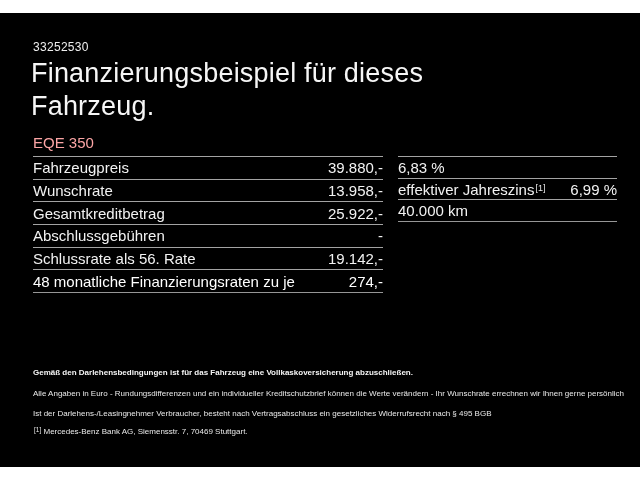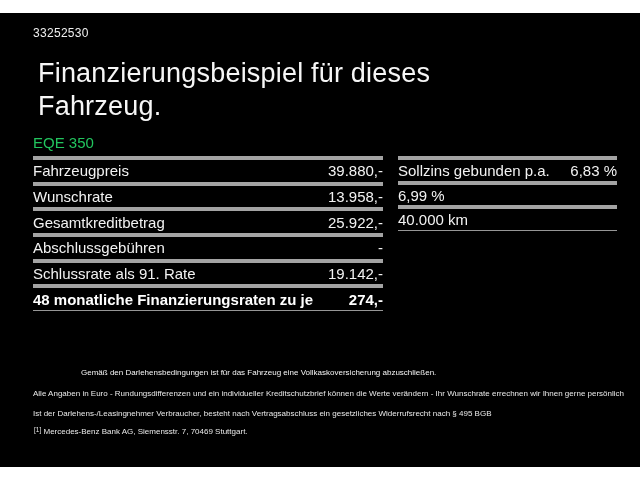--- a/index.html
+++ b/index.html
@@ -10,54 +10,54 @@
   }
   .canvas{position:relative;width:640px;height:480px;background:#ffffff;}
   .letterbox{position:absolute;left:0;width:640px;background:#ffffff;}
   .letterbox.top{top:0;height:13px;}
   .letterbox.bottom{top:467px;height:13px;}
   .slide{
     position:absolute;top:13px;left:0;width:640px;height:454px;
     background:#000000;color:#f4f4f4;
   }
   .doc-id{
-    position:absolute;left:33px;top:13px;
+    position:absolute;left:33px;top:27px;
     font-size:12px;letter-spacing:0.3px;color:#efefef;
   }
   .title{
-    position:absolute;left:38px;top:44px;
+    position:absolute;left:31px;top:44px;
     font-size:27px;line-height:33px;font-weight:400;color:#f6f6f6;
     letter-spacing:0.2px;
   }
   .model{
     position:absolute;left:33px;top:121px;
-    font-size:15px;color:#22c55e;
+    font-size:15px;color:#fca5a5;
   }
   .fin-table{
     position:absolute;top:143px;
     border-bottom:1px solid #969696;
   }
   .fin-table.left{left:33px;width:350px;}
   .fin-table.right{left:398px;width:219px;}
   .row{
     display:flex;justify-content:space-between;align-items:center;
-    border-top:4px solid #a3a3a3;
+    border-top:1px solid #a3a3a3;
     font-size:15px;color:#f2f2f2;
   }
   .fin-table.left .row{height:21.7px;}
   .fin-table.right .row{height:20.7px;}
   .row .lbl{white-space:nowrap;}
   .row .val{white-space:nowrap;text-align:center;}
-  .row.bold{font-weight:700;color:#ffffff;}
+  .row.bold{font-weight:400;color:#ffffff;}
   sup.fn{font-size:9px;vertical-align:4px;margin-left:1px;color:#e9e9e9;}
   .footer{
     position:absolute;left:33px;top:356px;width:595px;
     color:#e9e9e9;font-size:8px;line-height:8.5px;white-space:nowrap;
   }
-  .footer .f-bold{font-weight:400;color:#f5f5f5;margin-bottom:7px;margin-left:48px;}
+  .footer .f-bold{font-weight:700;color:#f5f5f5;margin-bottom:7px;}
   .footer .f-line{margin-bottom:0.5px;margin-top:12px;}
   .footer .f-note{margin-top:7px;}
   .footer sup.fn{vertical-align:2px;font-size:6.5px;}
 </style>
 </head>
 <body>
 
 <div class="canvas">
   <div class="letterbox top"></div>
 
@@ -83,35 +83,35 @@
       </div>
       <div class="row">
         <span class="lbl">Gesamtkreditbetrag</span>
         <span class="val">25.922,-</span>
       </div>
       <div class="row">
         <span class="lbl">Abschlussgebühren</span>
         <span class="val">-</span>
       </div>
       <div class="row">
-        <span class="lbl">Schlussrate als 91. Rate</span>
+        <span class="lbl">Schlussrate als 56. Rate</span>
         <span class="val">19.142,-</span>
       </div>
       <div class="row bold">
         <span class="lbl">48 monatliche Finanzierungsraten zu je</span>
         <span class="val">274,-</span>
       </div>
     </div>
 
     <div class="fin-table right">
       <div class="row">
-        <span class="lbl">Sollzins gebunden p.a.</span>
         <span class="val">6,83 %</span>
       </div>
       <div class="row">
+        <span class="lbl"><span>effektiver Jahreszins</span><sup class="fn">[1]</sup></span>
         <span class="val">6,99 %</span>
       </div>
       <div class="row">
         <span class="val">40.000 km</span>
       </div>
     </div>
 
     <div class="footer">
       <div class="f-bold">Gemäß den Darlehensbedingungen ist für das Fahrzeug eine Vollkaskoversicherung abzuschließen.</div>
       <div class="f-line">Alle Angaben in Euro - Rundungsdifferenzen und ein individueller Kreditschutzbrief können die Werte verändern - Ihr Wunschrate errechnen wir Ihnen gerne persönlich</div>

